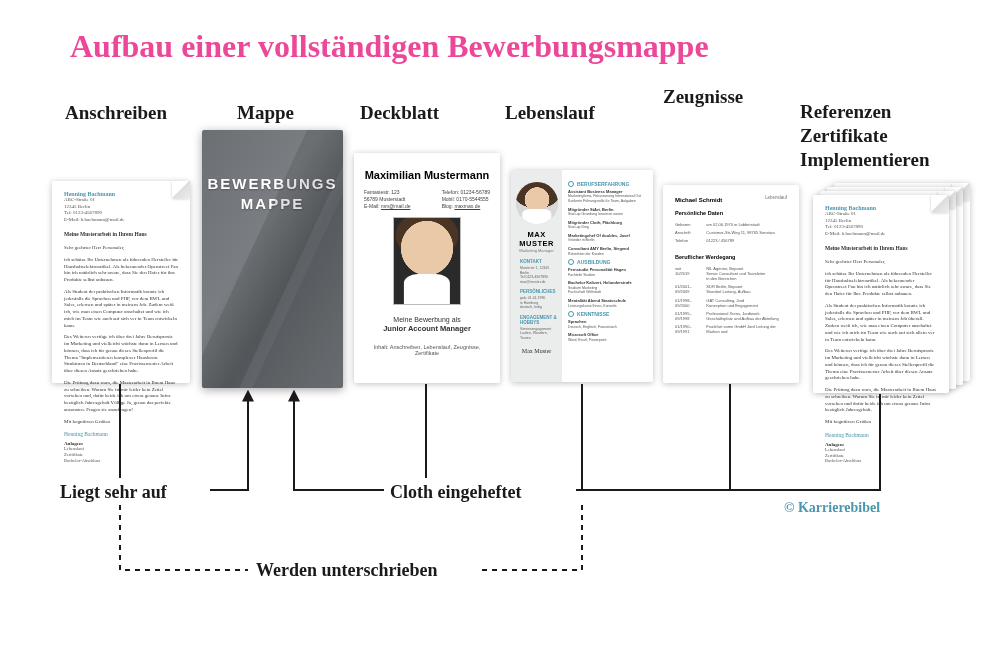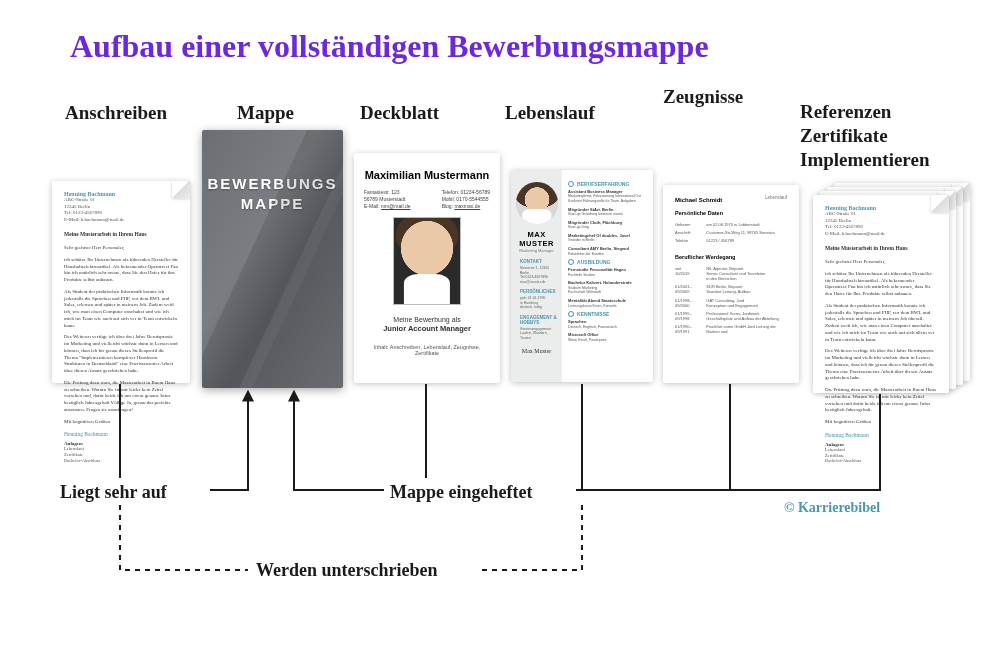--- a/index.html
+++ b/index.html
@@ -10,21 +10,21 @@
     font-family: Georgia, 'Times New Roman', serif;
     position: relative;
     overflow: hidden;
   }
   .title {
     position: absolute;
     top: 28px;
     left: 70px;
     font-size: 32px;
     font-weight: bold;
-    color: #6d28d9;
+    color: #ec4899;
     font-family: Georgia, serif;
   }
   .col-label {
     position: absolute;
     font-size: 19px;
     font-weight: bold;
     color: #1a1a1a;
     font-family: Georgia, serif;
   }
   .col-label.multi { line-height: 1.25; }
@@ -301,21 +301,21 @@
   <p>Als Student der praktischen Informatik konnte ich jedenfalls die Sprachen und PHP, vor dem BWL und Sales, erlernen und später in meinem Job überall. Zudem weiß ich, wie man einen Computer anschaltet und wie ich mich im Team wie auch auf sich allein ver in Team entwickeln kann.</p>
   <p>Des Weiteren verfüge ich über drei Jahre Berufspraxis im Marketing und vielleicht wächste dann in Lernen und können, dass ich für genau dieses Stellenprofil die Thema eine Praxissemester Arbeit über diesen Ansatz geschrieben habe.</p>
   <p>Die Prüfung dazu wars, die Masterarbeit in Ihrem Haus zu schreiben. Warum Sie ist mir leider kein Zettel vorsehen und dafür beide ich um etwas genaue Infos bezüglich Jahresgehalt.</p>
   <p>Mit kognitiven Grüßen</p>
   <div class="sig">Henning Bachmann</div>
   <div class="att">Anlagen:</div>
   <div class="att-list">Lebenslauf<br>Zertifikate<br>Bachelor-Abschluss</div>
 </div>
 
 <div class="annot" style="left:60px; top:482px;">Liegt sehr auf</div>
-<div class="annot" style="left:390px; top:482px;">Mappe eingeheftet</div>
+<div class="annot" style="left:390px; top:482px;">Cloth eingeheftet</div>
 <div class="annot" style="left:256px; top:560px;">Werden unterschrieben</div>
 <div class="credit" style="left:760px; top:500px;margin-left:24px;">© Karrierebibel</div>
 
 <svg class="connectors">
   <defs>
     <marker id="arrow" viewBox="0 0 10 10" refX="8" refY="5" markerWidth="6" markerHeight="6" orient="auto-start-reverse">
       <path d="M 0 0 L 10 5 L 0 10 z" fill="#1a1a1a"></path>
     </marker>
   </defs>
 

